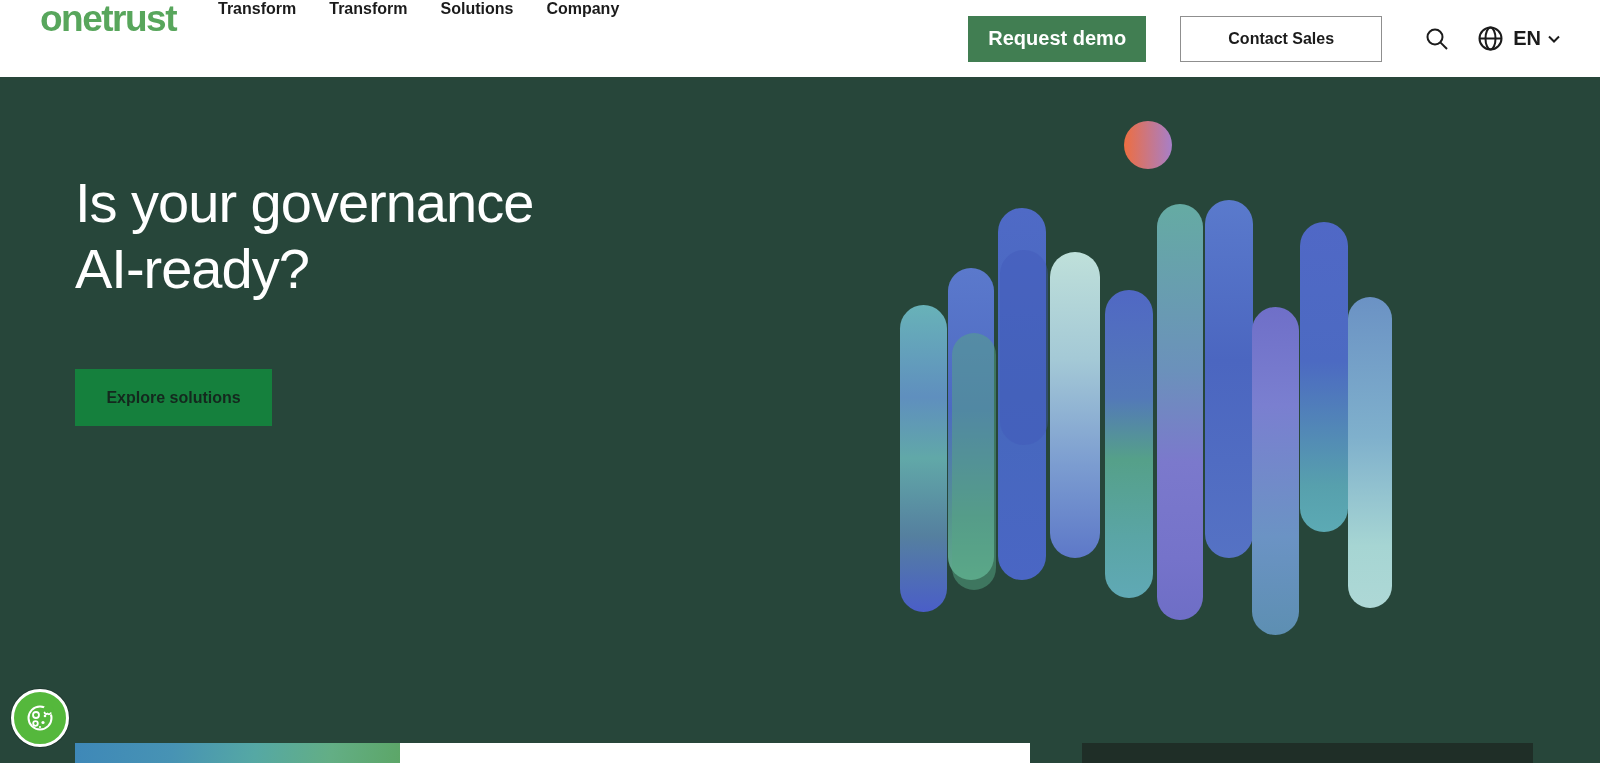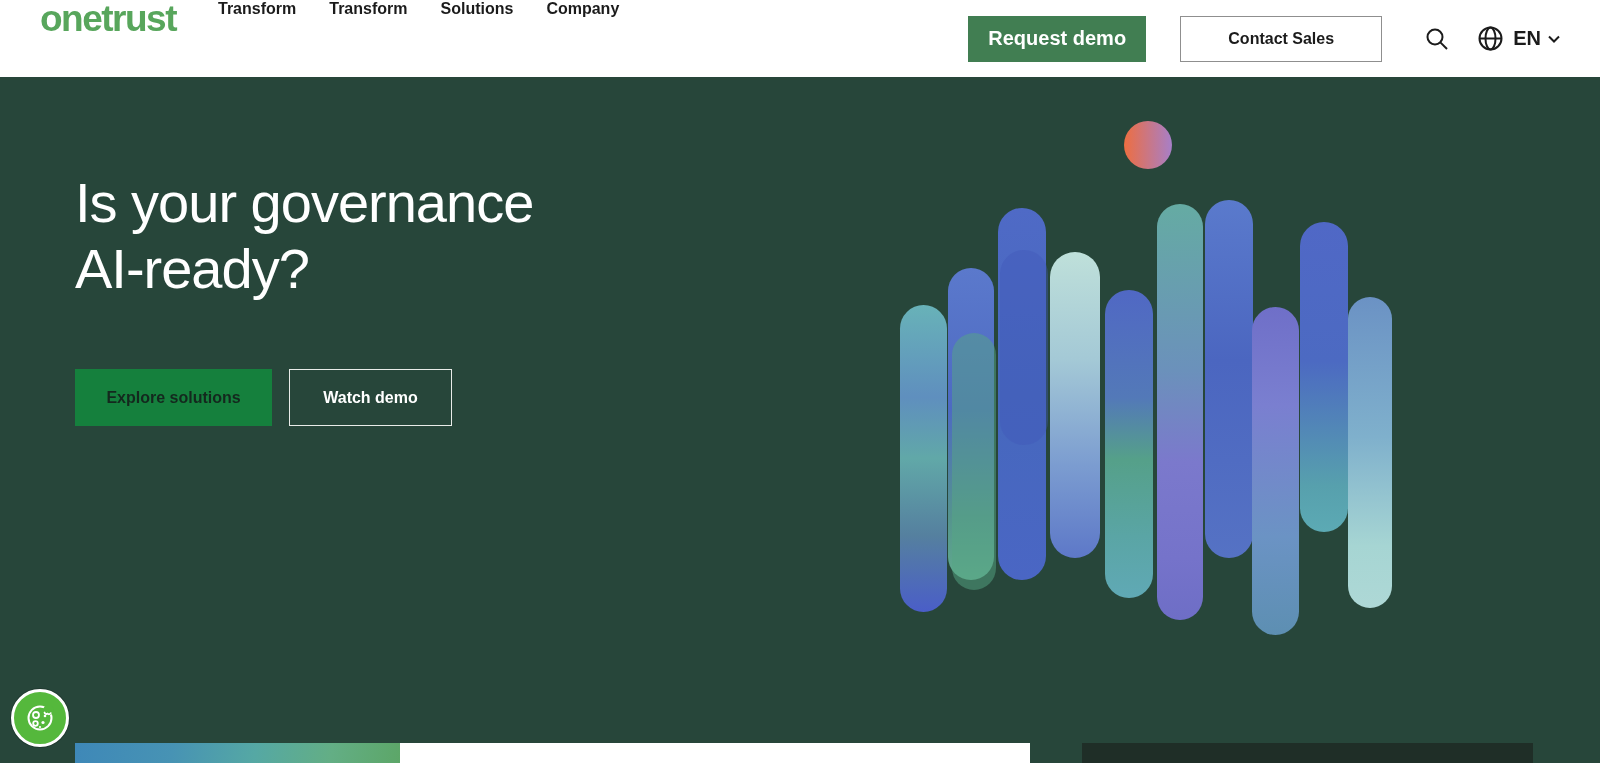--- a/index.html
+++ b/index.html
@@ -205,21 +205,20 @@
       <circle cx="1148" cy="145" r="24" fill="url(#circGrad)"></circle>
     </svg>
 
   <div class="hero-copy">
     <h1 class="hero-title">
       <span>Is your governance</span>
       <span>AI-ready?</span>
     </h1>
     <div class="cta-row">
       <button class="btn btn-explore">Explore solutions</button>
-      <button class="btn btn-watch">Watch demo</button>
     </div>
   </div>
 
   <div class="card-left">
     <div class="card-left-img"></div>
   </div>
   <div class="card-right"></div>
 
   <button class="cookie-btn">
     <svg width="34" height="34" viewBox="0 0 34 34">

